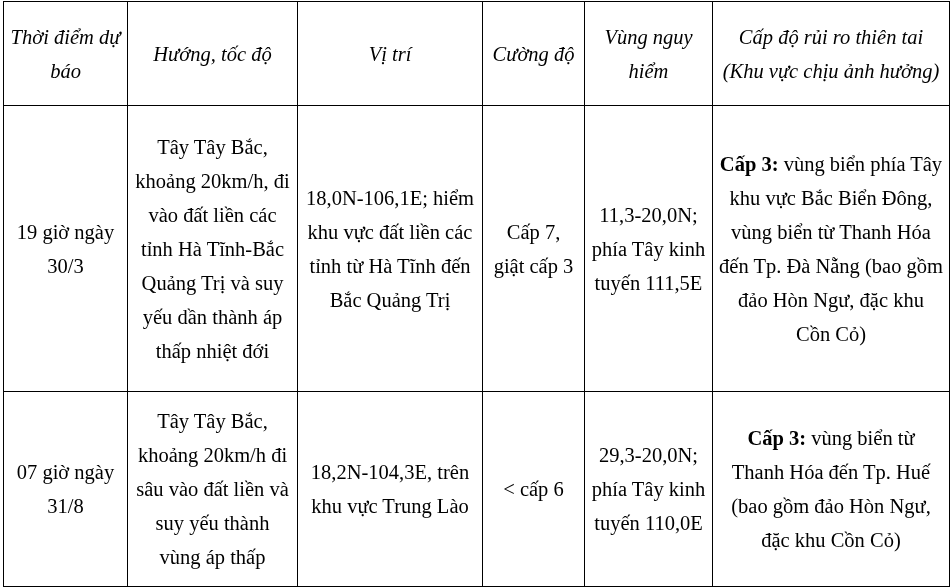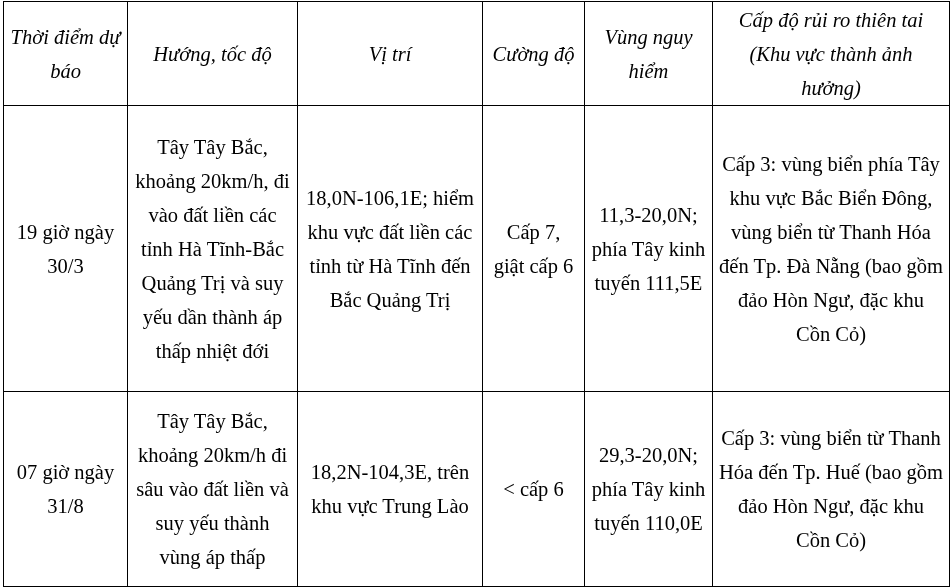--- a/index.html
+++ b/index.html
@@ -15,50 +15,50 @@
     color: #000;
   }
   table.forecast td, table.forecast th {
     border: 1.5px solid #000;
     text-align: center;
     vertical-align: middle;
     padding: 0 6px;
     font-weight: normal;
   }
   table.forecast th { font-style: italic; }
-  .lead { font-weight: normal; }
+  .lead { font-weight: bold; }
 </style>
 </head>
 <body>
 
 <table class="forecast">
   <colgroup>
     <col style="width:124px">
     <col style="width:170px">
     <col style="width:185px">
     <col style="width:102px">
     <col style="width:128px">
     <col style="width:237px">
   </colgroup>
   <thead>
     <tr style="height:104px">
       <th>Thời điểm dự báo</th>
       <th>Hướng, tốc độ</th>
       <th>Vị trí</th>
       <th>Cường độ</th>
       <th>Vùng nguy hiểm</th>
-      <th>Cấp độ rủi ro thiên tai (Khu vực thành ảnh hưởng)</th>
+      <th>Cấp độ rủi ro thiên tai (Khu vực chịu ảnh hưởng)</th>
     </tr>
   </thead>
   <tbody>
     <tr style="height:286px">
       <td>19 giờ ngày 30/3</td>
       <td>Tây Tây Bắc, khoảng 20km/h, đi vào đất liền các tỉnh Hà Tĩnh-Bắc Quảng Trị và suy yếu dần thành áp thấp nhiệt đới</td>
       <td>18,0N-106,1E; hiểm khu vực đất liền các tỉnh từ Hà Tĩnh đến Bắc Quảng Trị</td>
-      <td>Cấp 7, giật cấp 6</td>
+      <td>Cấp 7, giật cấp 3</td>
       <td>11,3-20,0N; phía Tây kinh tuyến 111,5E</td>
       <td><span class="lead">Cấp 3:</span><span> vùng biển phía Tây khu vực Bắc Biển Đông, vùng biển từ Thanh Hóa đến Tp. Đà Nẵng (bao gồm đảo Hòn Ngư, đặc khu Cồn Cỏ)</span></td>
     </tr>
     <tr style="height:195px">
       <td>07 giờ ngày 31/8</td>
       <td>Tây Tây Bắc, khoảng 20km/h đi sâu vào đất liền và suy yếu thành vùng áp thấp</td>
       <td>18,2N-104,3E, trên khu vực Trung Lào</td>
       <td>&lt; cấp 6</td>
       <td>29,3-20,0N; phía Tây kinh tuyến 110,0E</td>
       <td><span class="lead">Cấp 3:</span><span> vùng biển từ Thanh Hóa đến Tp. Huế (bao gồm đảo Hòn Ngư, đặc khu Cồn Cỏ)</span></td>

